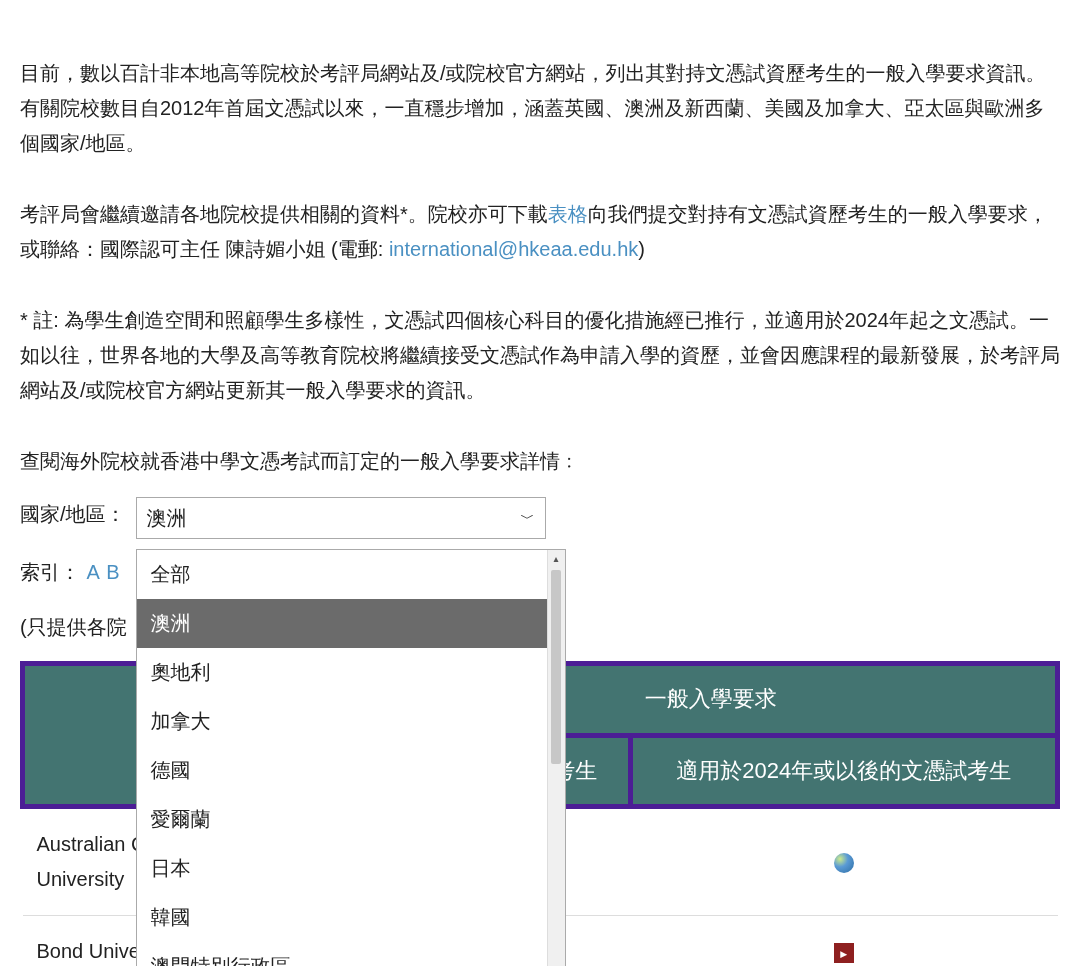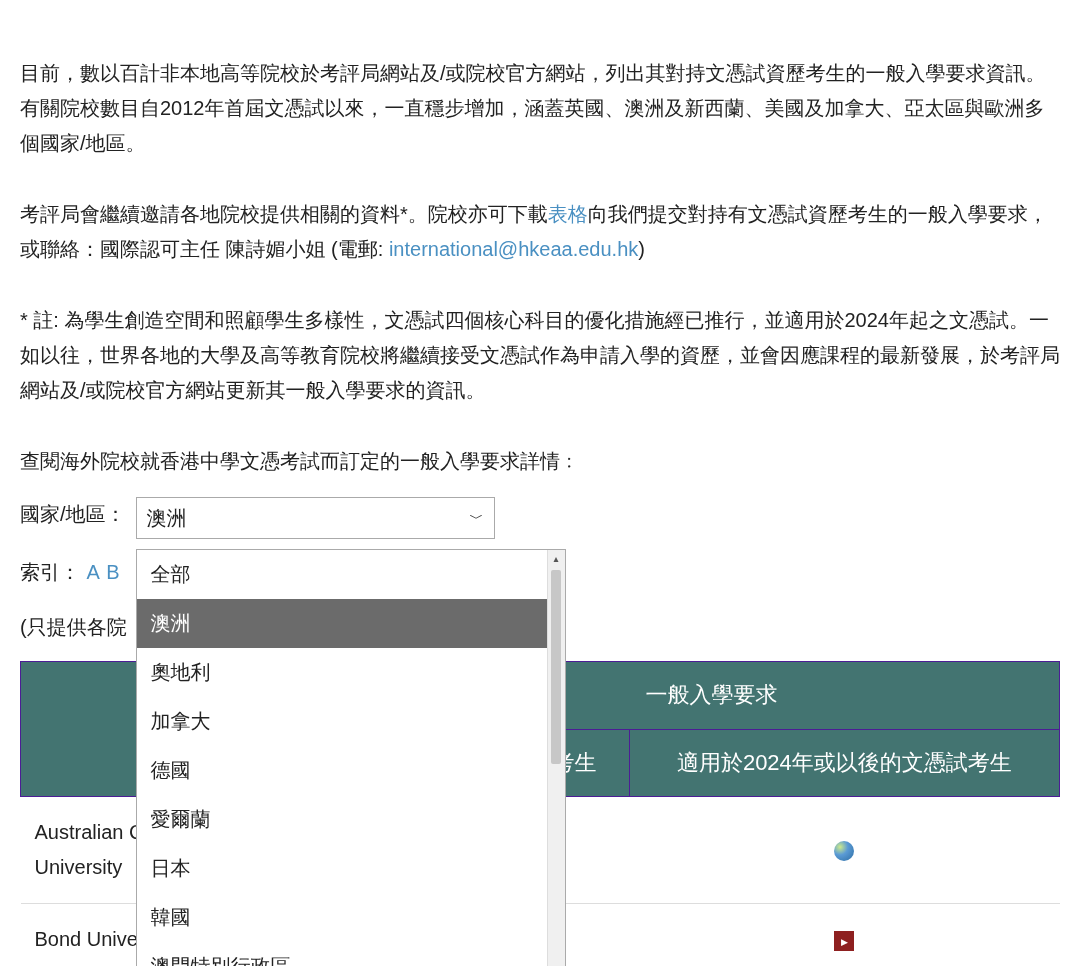--- a/index.html
+++ b/index.html
@@ -9,21 +9,21 @@
       line-height: 1.75;
       color: #222;
       background: #fff;
       padding: 20px;
       width: 1080px;
     }
     p.para { margin-bottom: 18px; margin-top: 36px; }
     a.link { color: #4a90c2; text-decoration: none; }
     .field-row { display: flex; align-items: flex-start; margin: 16px 0; }
     .field-label { white-space: nowrap; }
-    .select-wrap { position: relative; margin-left: 10px; width: 359px; }
+    .select-wrap { position: relative; margin-left: 10px; width: 410px; }
     .select-box {
       width: 100%; height: 42px; border: 1px solid #aaa;
       display: flex; align-items: center; justify-content: space-between;
       padding: 0 10px; font-size: 20px; background: #fff;
     }
     .dropdown-panel {
       position: absolute; top: 52px; left: 0; width: 430px;
       background: #fff; border: 1px solid #aaa;
       max-height: 520px; overflow: hidden;
       z-index: 100; display: flex;
@@ -36,21 +36,21 @@
     .scroll-btn-up, .scroll-btn-down { height:18px; background:#f0f0f0; text-align:center; font-size:10px; line-height:18px; color:#555;}
     .scroll-track { flex:1; position:relative; }
     .scroll-thumb { position:absolute; left:3px; top:2px; width:10px; height:48%; background:#c7c7c7; border-radius:2px; }
     .index-row { margin: 16px 0 20px 0; }
     .index-letters a { color:#4a90c2; text-decoration:none; margin: 0 1px; font-size:20px;}
     .only-text { margin: 14px 0 16px 0; }
     table.univ {
       width: 100%; border-collapse: collapse; margin-top:8px;
     }
     table.univ th { background:#437471; color:#fff; font-weight:400; font-size:22px;
-                    padding:14px 8px; border:1px solid #4c1d95; text-align:center; }
+                    padding:14px 8px; border:5px solid #4c1d95; text-align:center; }
     table.univ th.left-h { width: 33%; }
     table.univ td { padding: 18px 14px; border-bottom:1px solid #ddd; font-size:20px; vertical-align:middle; }
     table.univ td.center { text-align:center; }
     .pdf-icon { display:inline-block; width:20px; height:20px; background:#8e2020;
                 color:#fff; font-size:11px; line-height:20px; text-align:center;
                 font-family:sans-serif; vertical-align:middle; }
     .pdf-icon::after{ content:"▶"; font-size:9px;}
     .globe-icon { display:inline-block; width:20px; height:20px; border-radius:50%;
                   background: radial-gradient(circle at 30% 30%, #cdeb8b 0%, #5b9bd5 40%, #2b6ca3 100%);
                   vertical-align:middle; }

